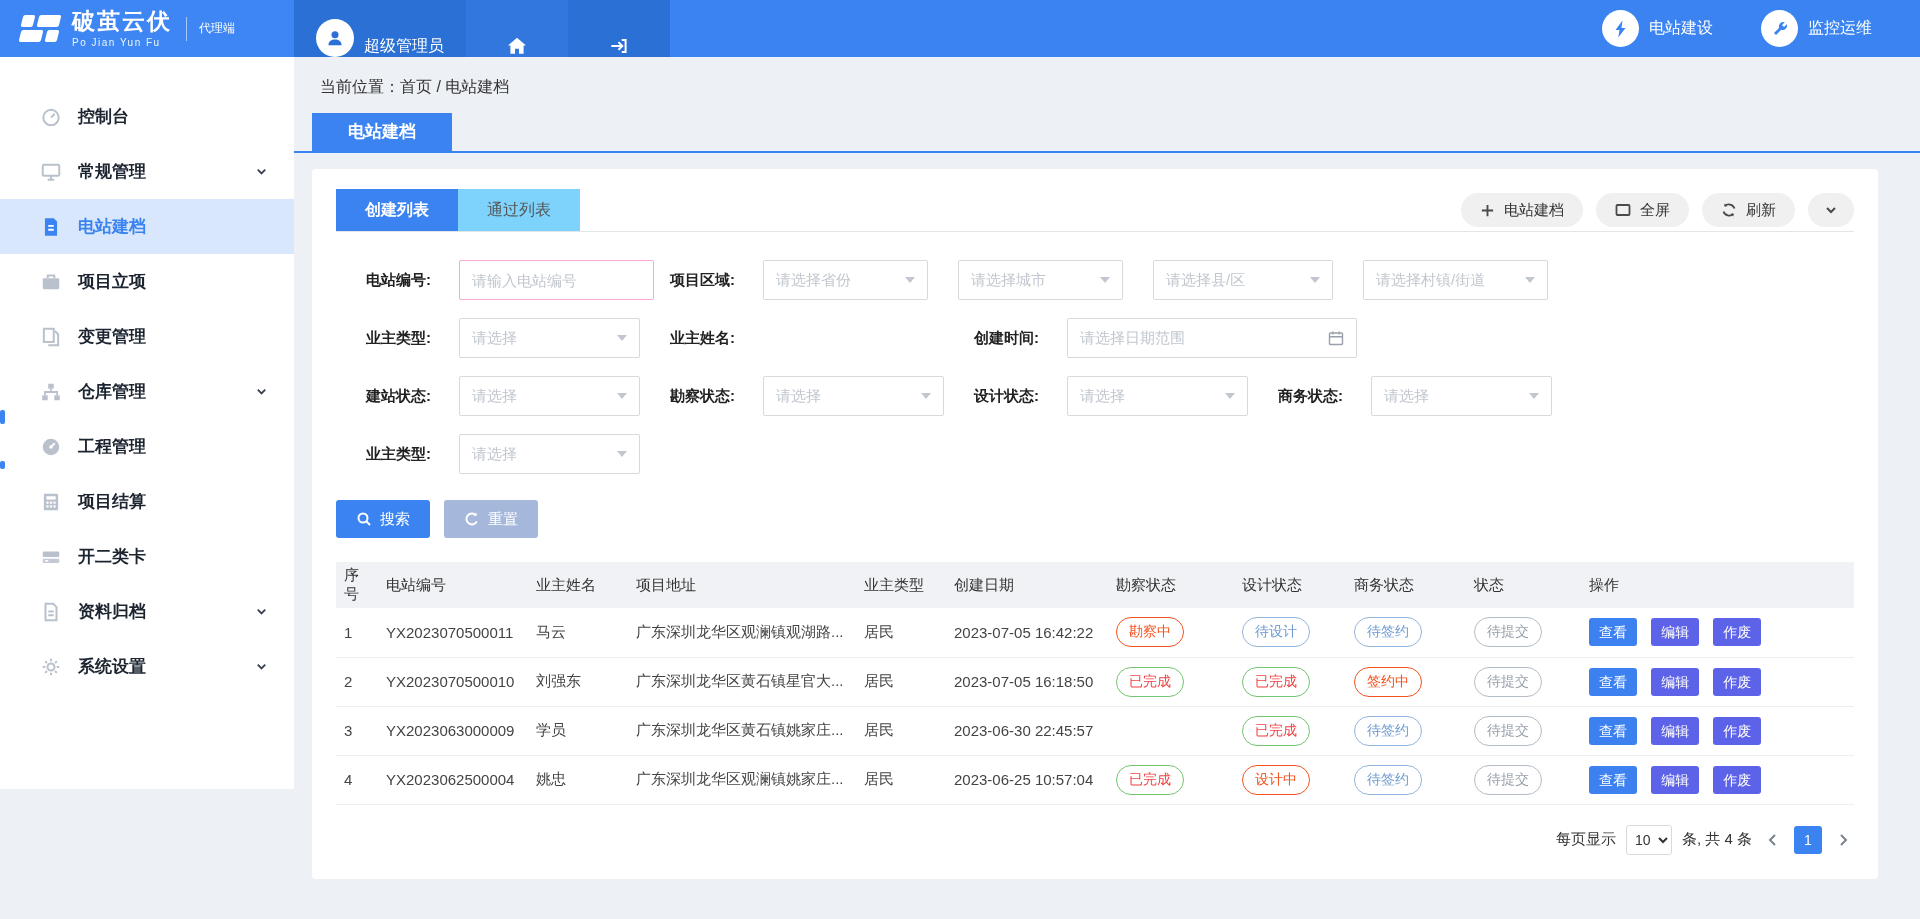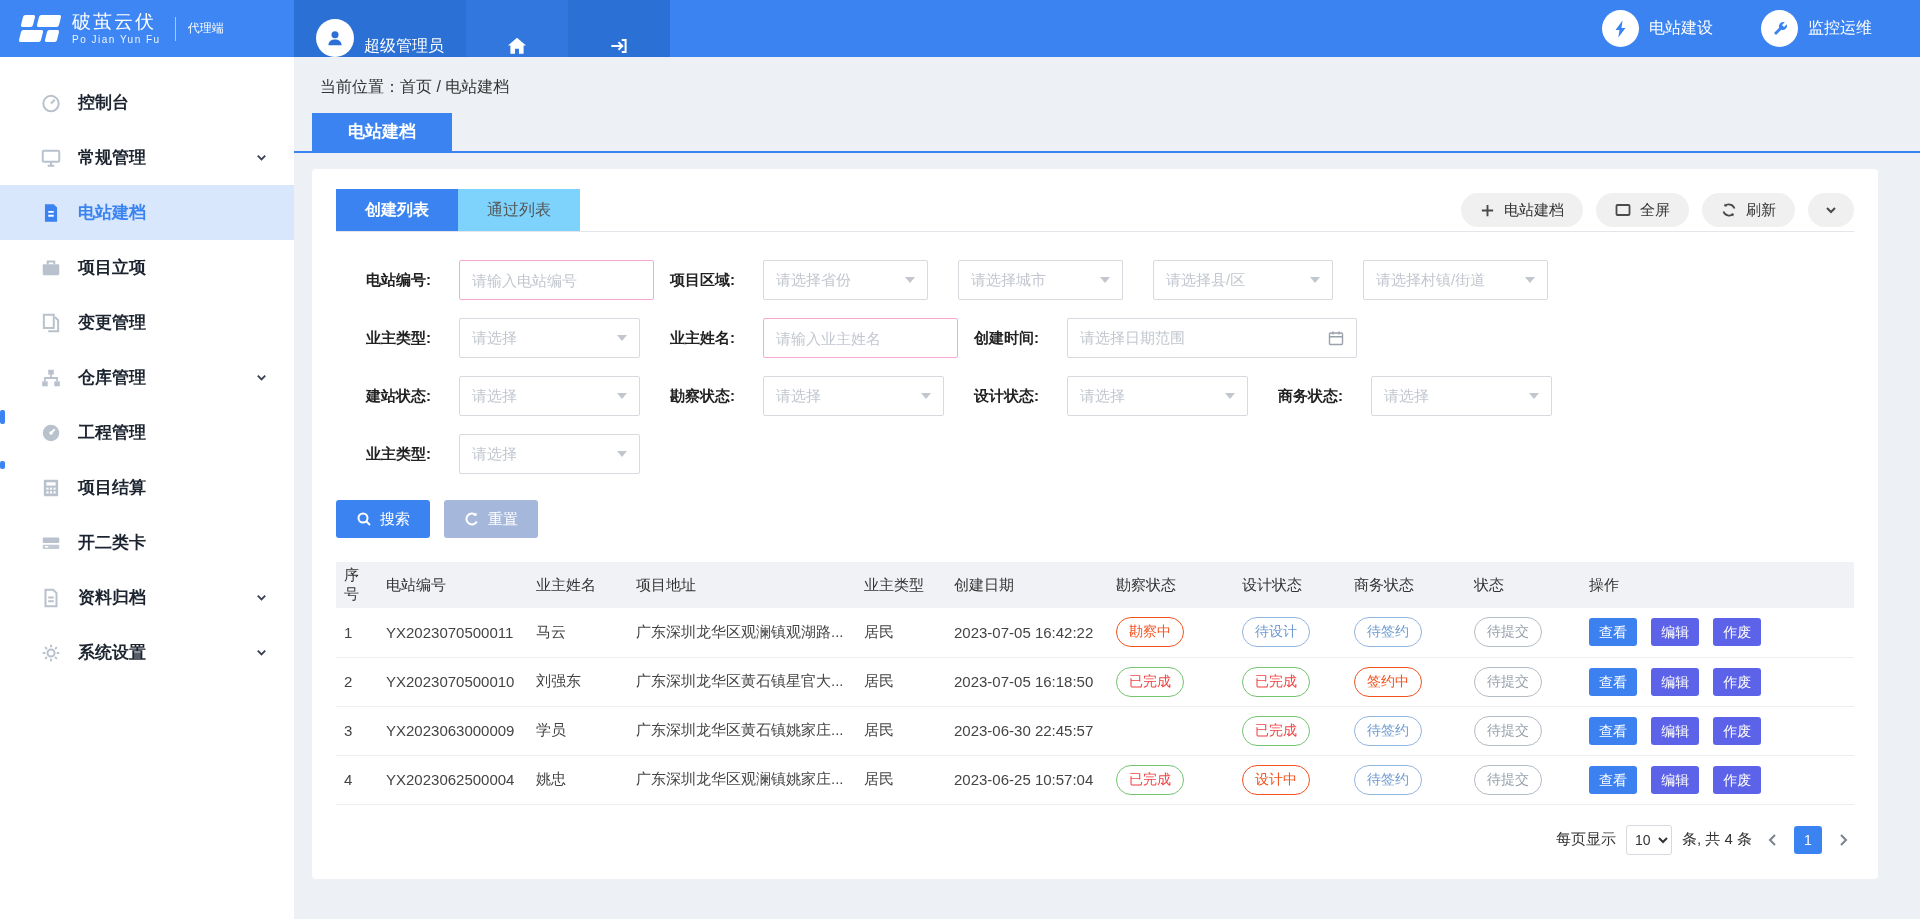--- a/index.html
+++ b/index.html
@@ -15,38 +15,38 @@
   
   .navbar { height:57px; background:#3a83f1; display:flex; align-items:stretch; color:#fff; }
   .brand { width:294px; flex:0 0 auto; display:flex; align-items:center; padding-left:20px; background:#3d86f3; }
   .logo-mark { width:42px; height:32px; position:relative; margin-right:10px; flex:0 0 auto; }
   .logo-mark span { position:absolute; background:#fff; border-radius:2px; transform:skewX(-14deg); }
   .lm-a { left:2px;  top:2px;  width:12px; height:12px; }
   .lm-b { left:18px; top:2px;  width:22px; height:12px; }
   .lm-c { left:0px;  top:17px; width:22px; height:12px; }
   .lm-d { left:26px; top:17px; width:12px; height:12px; }
   .brand-text { display:flex; flex-direction:column; line-height:1.1; }
-  .brand-title { font-size:19px; font-weight:normal; letter-spacing:2px; }
+  .brand-title { font-size:23px; font-weight:bold; letter-spacing:2px;text-align:right; }
   .brand-sub { font-size:10px; letter-spacing:1.5px; color:rgba(255,255,255,.9); margin-top:2px; }
   .brand-div { width:1px; height:24px; background:rgba(255,255,255,.55); margin:0 12px 0 14px; }
   .brand-tag { font-size:12px; }
   .nav-seg { display:flex; align-items:flex-end; justify-content:center; }
   .seg-user { width:172px; background:#2b70d4; gap:10px; }
   .seg-home { width:102px; background:#3177de; }
   .seg-logout { width:102px; background:#2b70d4; }
   .avatar { width:38px; height:38px; border-radius:50%; background:#fff; color:#2b70d4;
             display:flex; align-items:center; justify-content:center; }
   .seg-user .uname { font-size:16px; }
   .nav-spacer { flex:1; }
   .nav-action { display:flex; align-items:center; gap:10px; margin-right:48px; font-size:16px; cursor:pointer; }
   .circle-icon { width:37px; height:37px; border-radius:50%; background:#fff; color:#3a83f1;
                  display:flex; align-items:center; justify-content:center; }
 
   
-  .sidebar { position:absolute; left:0; top:57px; width:294px; height:862px; background:#fff; padding-top:18px; }
+  .sidebar { position:absolute; left:0; top:57px; width:294px; height:732px; background:#fff; padding-top:32px; }
   .side-item { height:55px; display:flex; align-items:center; padding:0 26px 0 40px; position:relative; cursor:pointer; }
   .side-item .sicon { width:22px; height:22px; color:#b9c1cc; margin-right:16px; flex:0 0 auto; }
   .side-item .slabel { font-size:17px; font-weight:bold; color:#1c2430; }
   .side-item.active { background:#d8e7fb; }
   .side-item.active .sicon, .side-item.active .slabel { color:#3a83f1; }
   .side-chev { position:absolute; right:26px; color:#3a4150; }
   .side-scroll-mark { position:absolute; left:0; width:5px; background:#3a83f1; border-radius:2px; }
 
   
   .content { position:absolute; left:294px; top:57px; right:0; bottom:0; }
@@ -409,21 +409,20 @@
       <div class="frow">
         <div class="fgroup">
           <span class="flabel">业主类型:</span>
           <div class="fctl fselect">
             <span>请选择</span>
               <span class="caret"></span>
           </div>
         </div>
         <div class="fgroup">
           <span class="flabel">业主姓名:</span>
-          <input class="finput" placeholder="请输入业主姓名" style="">
         </div>
         <div class="fgroup auto">
           <span class="flabel">创建时间:</span>
           <div class="fctl fdate">
             <span>请选择日期范围</span>
             <span class="dicon">
               <svg width="16" height="16" viewBox="0 0 16 16" fill="none" stroke="currentColor" stroke-width="1.4">
                 <rect x="1.5" y="3" width="13" height="11.5" rx="1"></rect>
                   <path d="M1.5 6.8h13M5 1.5v3M11 1.5v3"></path>
               </svg>

